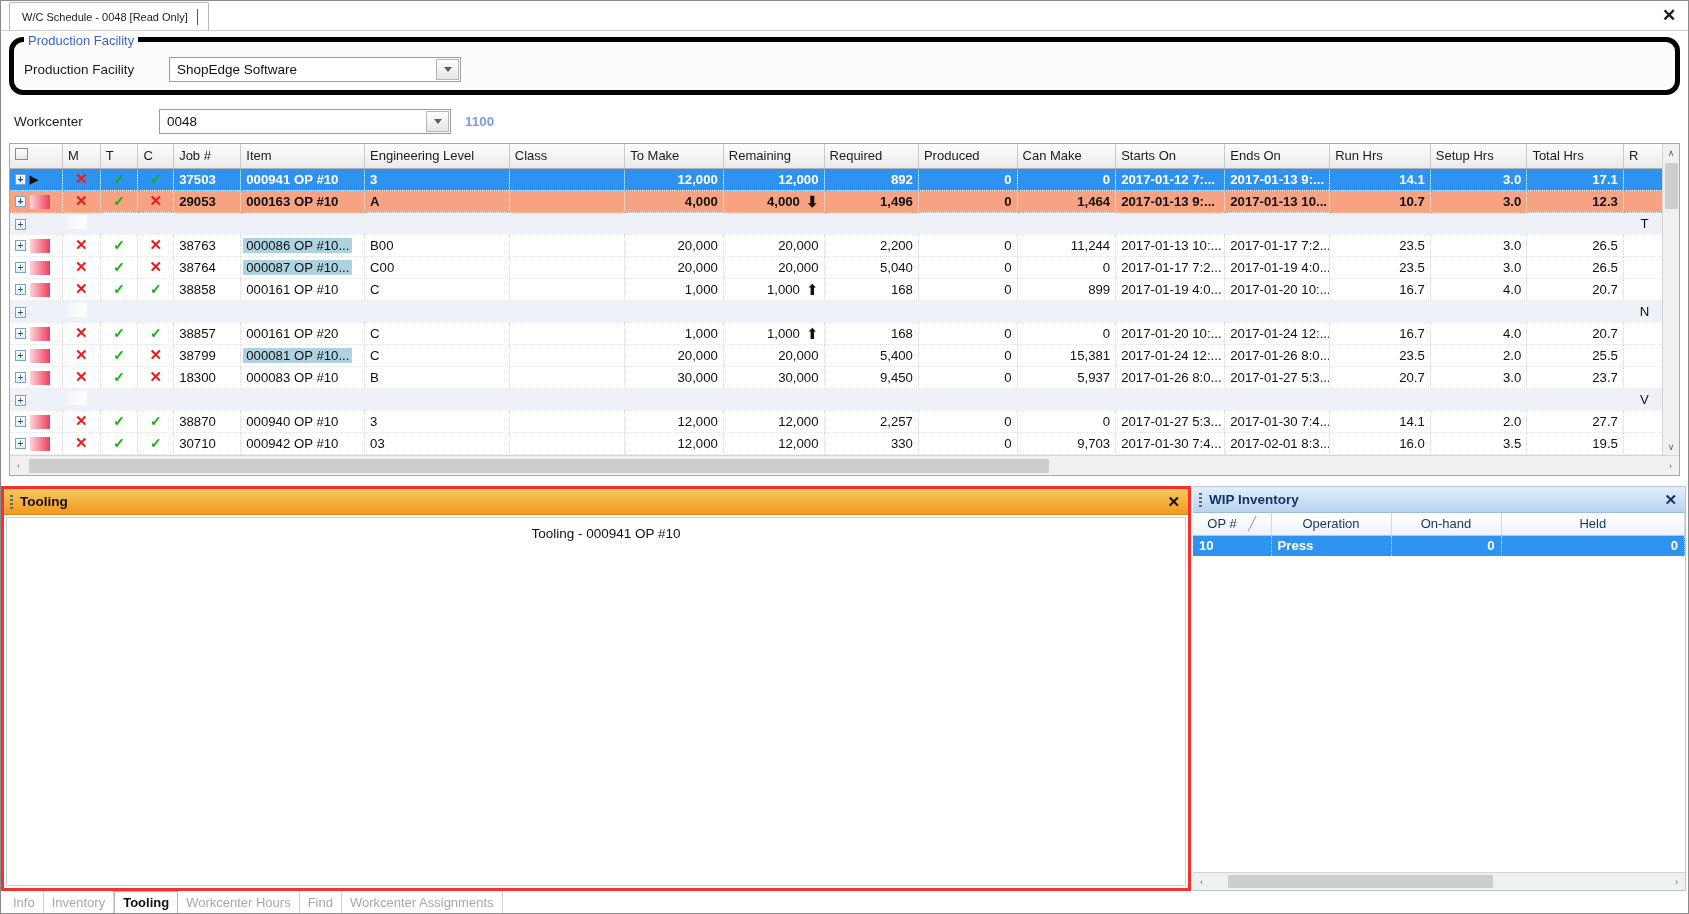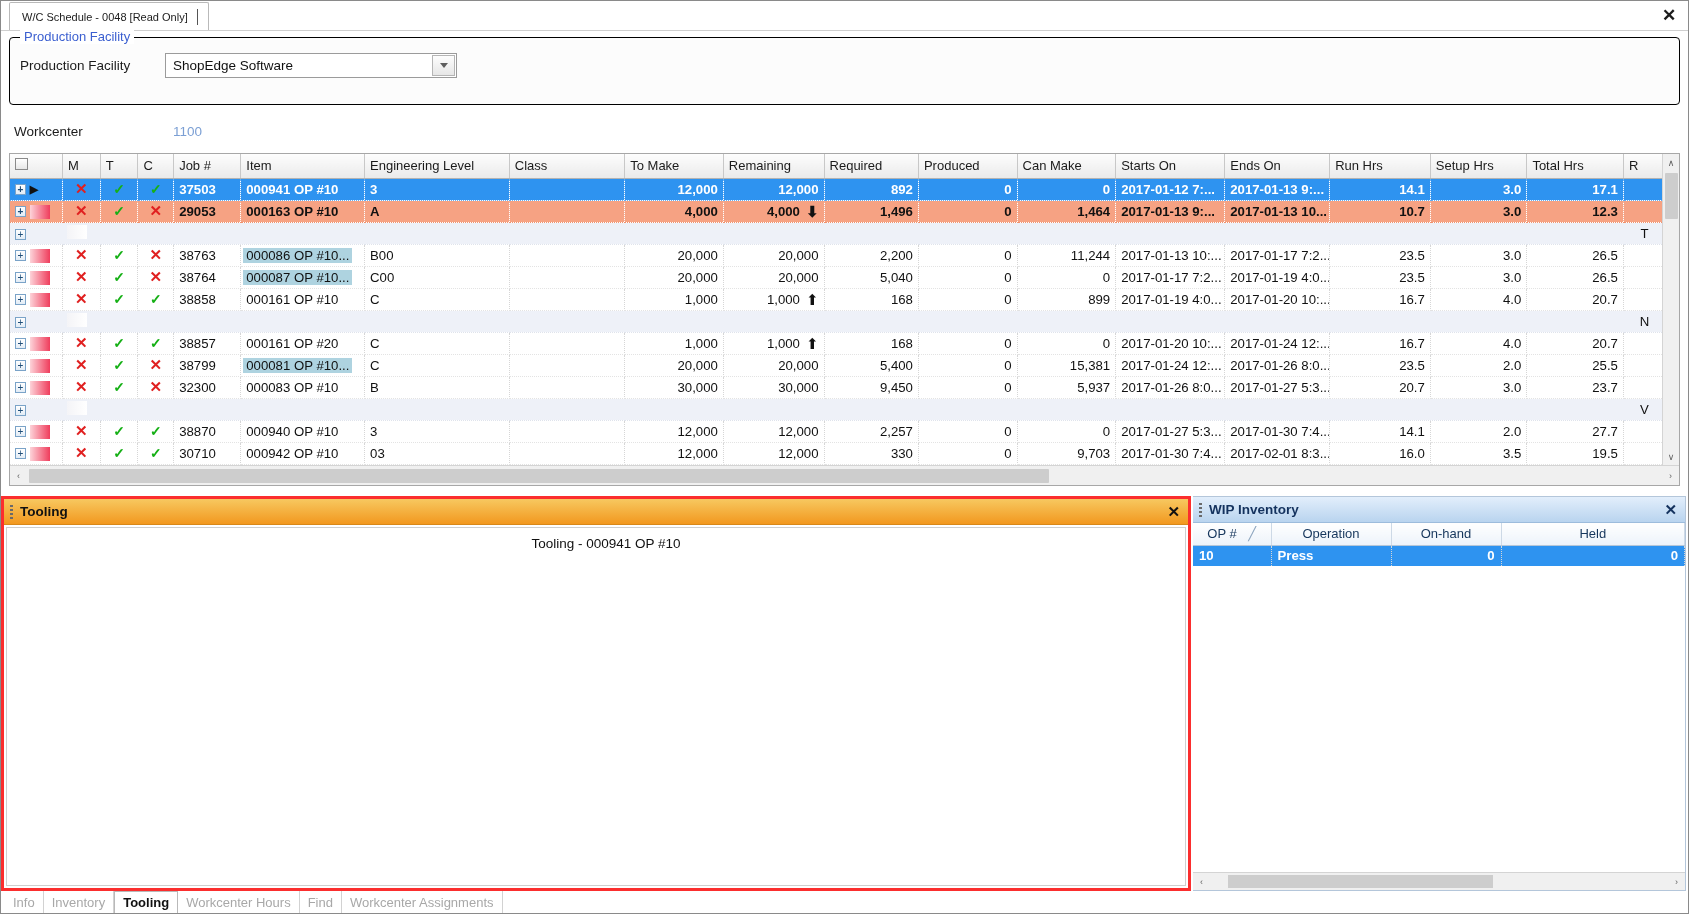--- a/index.html
+++ b/index.html
@@ -53,23 +53,23 @@
     right: 8px; top: 3px;
     width: 22px; height: 22px;
     display: flex; align-items: center; justify-content: center;
     font-size: 17px; font-weight: bold; color: #1b1b1b;
     cursor: pointer; line-height: 1;
   }
 
   
   .facility-group {
     margin: 6px 8px 0 8px;
-    border: 1px solid #000000;
-    border-radius: 4px;
-    padding: 14px 10px 26px 10px;
+    border: 5px solid #000000;
+    border-radius: 14px;
+    padding: 14px 10px 8px 10px;
     position: relative;
     flex: 0 0 auto;
     background: #fcfcfc;
   }
   .group-legend {
     position: absolute;
     top: -9px; left: 10px;
     background: #ffffff;
     padding: 0 4px;
     color: #3b5fd0;
@@ -97,21 +97,21 @@
   }
   .chev { width: 0;height: 0;border-left: 4px solid transparent;border-right: 4px solid transparent;border-top: 5px solid #5d5d5d; }
 
   .workcenter-row {
     display: flex; align-items: center;
     margin: 12px 8px 6px 8px;
     height: 28px;
     flex: 0 0 auto;
   }
   .workcenter-row .field-label { width: 150px; padding-left: 5px; }
-  .wc-extra { margin-left: 14px; color: #7b9fd4; font-size: 13.5px; }
+  .wc-extra { margin-left: 14px; color: #7b9fd4; font-size: 13.5px; font-weight: bold; }
 
   
   .grid-wrap {
     margin: 2px 8px 0 8px;
     border: 1px solid #a7a7a7;
     background: #ffffff;
     position: relative;
     flex: 0 0 auto;
     height: 333px;
     display: flex;
@@ -306,20 +306,26 @@
         <span>ShopEdge Software</span>
         <span class="combo-btn">
             <span class="chev"></span>
           </span>
       </div>
     </div>
   </div>
 
   <div class="workcenter-row">
     <div class="field-label">Workcenter</div>
+    <div class="combo">
+      <span>0048</span>
+      <span class="combo-btn">
+          <span class="chev"></span>
+        </span>
+    </div>
     <div class="wc-extra">1100</div>
   </div>
 
   <div class="grid-wrap">
     <div class="grid-scrollarea">
       <div class="grid-main">
         <table class="sched">
           <colgroup>
             <col style="width:50px">
               <col style="width:36px">
@@ -524,21 +530,21 @@
                 <td class="num">23.5</td>
                 <td class="num">2.0</td>
                 <td class="num">25.5</td>
                 <td></td>
               </tr>
               <tr class="r-norm">
                 <td><span class="expander">+</span><span class="swatch" style="margin-left: 4px; vertical-align: middle;"></span></td>
                 <td class="ctr"><span class="xmark">✕</span></td>
                 <td class="ctr"><span class="check">✓</span></td>
                 <td class="ctr"><span class="xmark">✕</span></td>
-                <td>32300</td>
+                <td>18300</td>
                 <td><span>000083 OP #10</span></td>
                 <td>B</td>
                 <td></td>
                 <td class="num">30,000</td>
                 <td class="num">30,000</td>
                 <td class="num">9,450</td>
                 <td class="num">0</td>
                 <td class="num">5,937</td>
                 <td>2017-01-26 8:0...</td>
                 <td>2017-01-27 5:3...</td>

